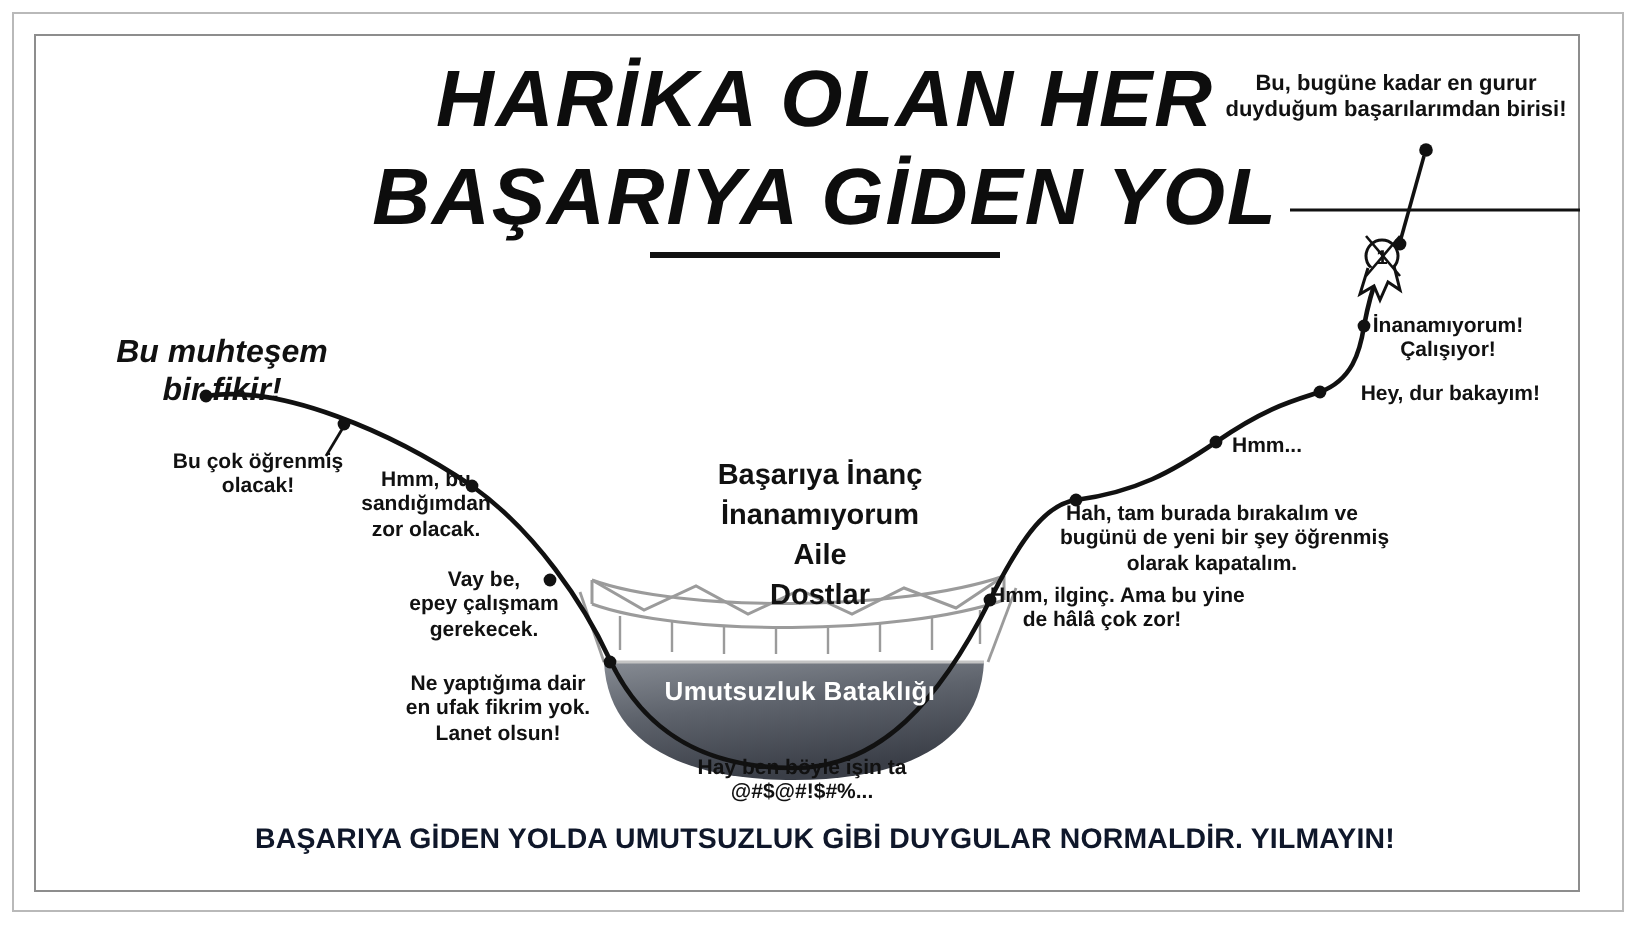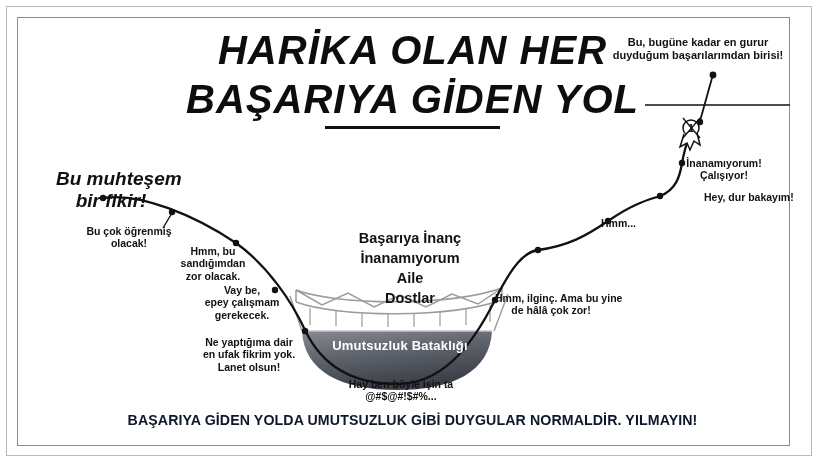--- a/index.html
+++ b/index.html
@@ -64,35 +64,35 @@
     position: absolute;
     left: 325px;
     top: 126px;
     width: 175px;
     height: 3px;
     background: #111111;
   }
   .idea {
     left: 56px;
     top: 168px;
-    font-size: 19px;
+    font-size: 16px;
     font-style: italic;
     text-align: center;
     width: 110px;
   }
   .lbl { font-size: 10.5px; text-align: center; }
   .l-fun      { left: 86px;  top: 225px; width: 86px; }
-  .l-harder   { left: 172px; top: 245px; width: 82px; }
+  .l-harder   { left: 172px; top: 234px; width: 82px; }
   .l-vay      { left: 198px; top: 284px; width: 88px; }
   .l-noidea   { left: 196px; top: 336px; width: 106px; }
   .l-swear    { left: 330px; top: 378px; width: 142px; font-size: 10.5px; text-align: center; }
   .l-interest { left: 495px; top: 292px; width: 112px; text-align: center;}
   .l-stop     { left: 530px; top: 251px; width: 152px; }
-  .l-hmm      { left: 592px; top: 217px; width: 44px; text-align: right;}
-  .l-hey      { left: 704px; top: 191px; width: 90px; text-align: left;}
+  .l-hmm      { left: 616px; top: 217px; width: 44px; text-align: left;}
+  .l-hey      { left: 680px; top: 191px; width: 90px; text-align: right;}
   .l-believe  { left: 681px; top: 157px; width: 86px; }
   .l-proud    { left: 598px; top: 36px;  width: 200px; font-size: 11px; }
 
   .center-stack {
     position: absolute;
     left: 320px;
     top: 228px;
     width: 180px;
     text-align: center;
     font-size: 14.5px;
@@ -216,20 +216,23 @@
   <div class="txt lbl l-vay">Vay be,
 epey çalışmam
 gerekecek.</div>
   <div class="txt lbl l-noidea">Ne yaptığıma dair
 en ufak fikrim yok.
 Lanet olsun!</div>
   <div class="txt lbl l-swear">Hay ben böyle işin ta
 @#$@#!$#%...</div>
   <div class="txt lbl l-interest">Hmm, ilginç. Ama bu yine
 de hâlâ çok zor!</div>
+  <div class="txt lbl l-stop">Hah, tam burada bırakalım ve
+bugünü de yeni bir şey öğrenmiş
+olarak kapatalım.</div>
   <div class="txt lbl l-hmm">Hmm...</div>
   <div class="txt lbl l-hey">Hey, dur bakayım!</div>
   <div class="txt lbl l-believe">İnanamıyorum!
 Çalışıyor!</div>
   <div class="txt lbl l-proud">Bu, bugüne kadar en gurur
 duyduğum başarılarımdan birisi!</div>
 
   <div class="center-stack">
     <div>Başarıya İnanç</div>
     <div>İnanamıyorum</div>

